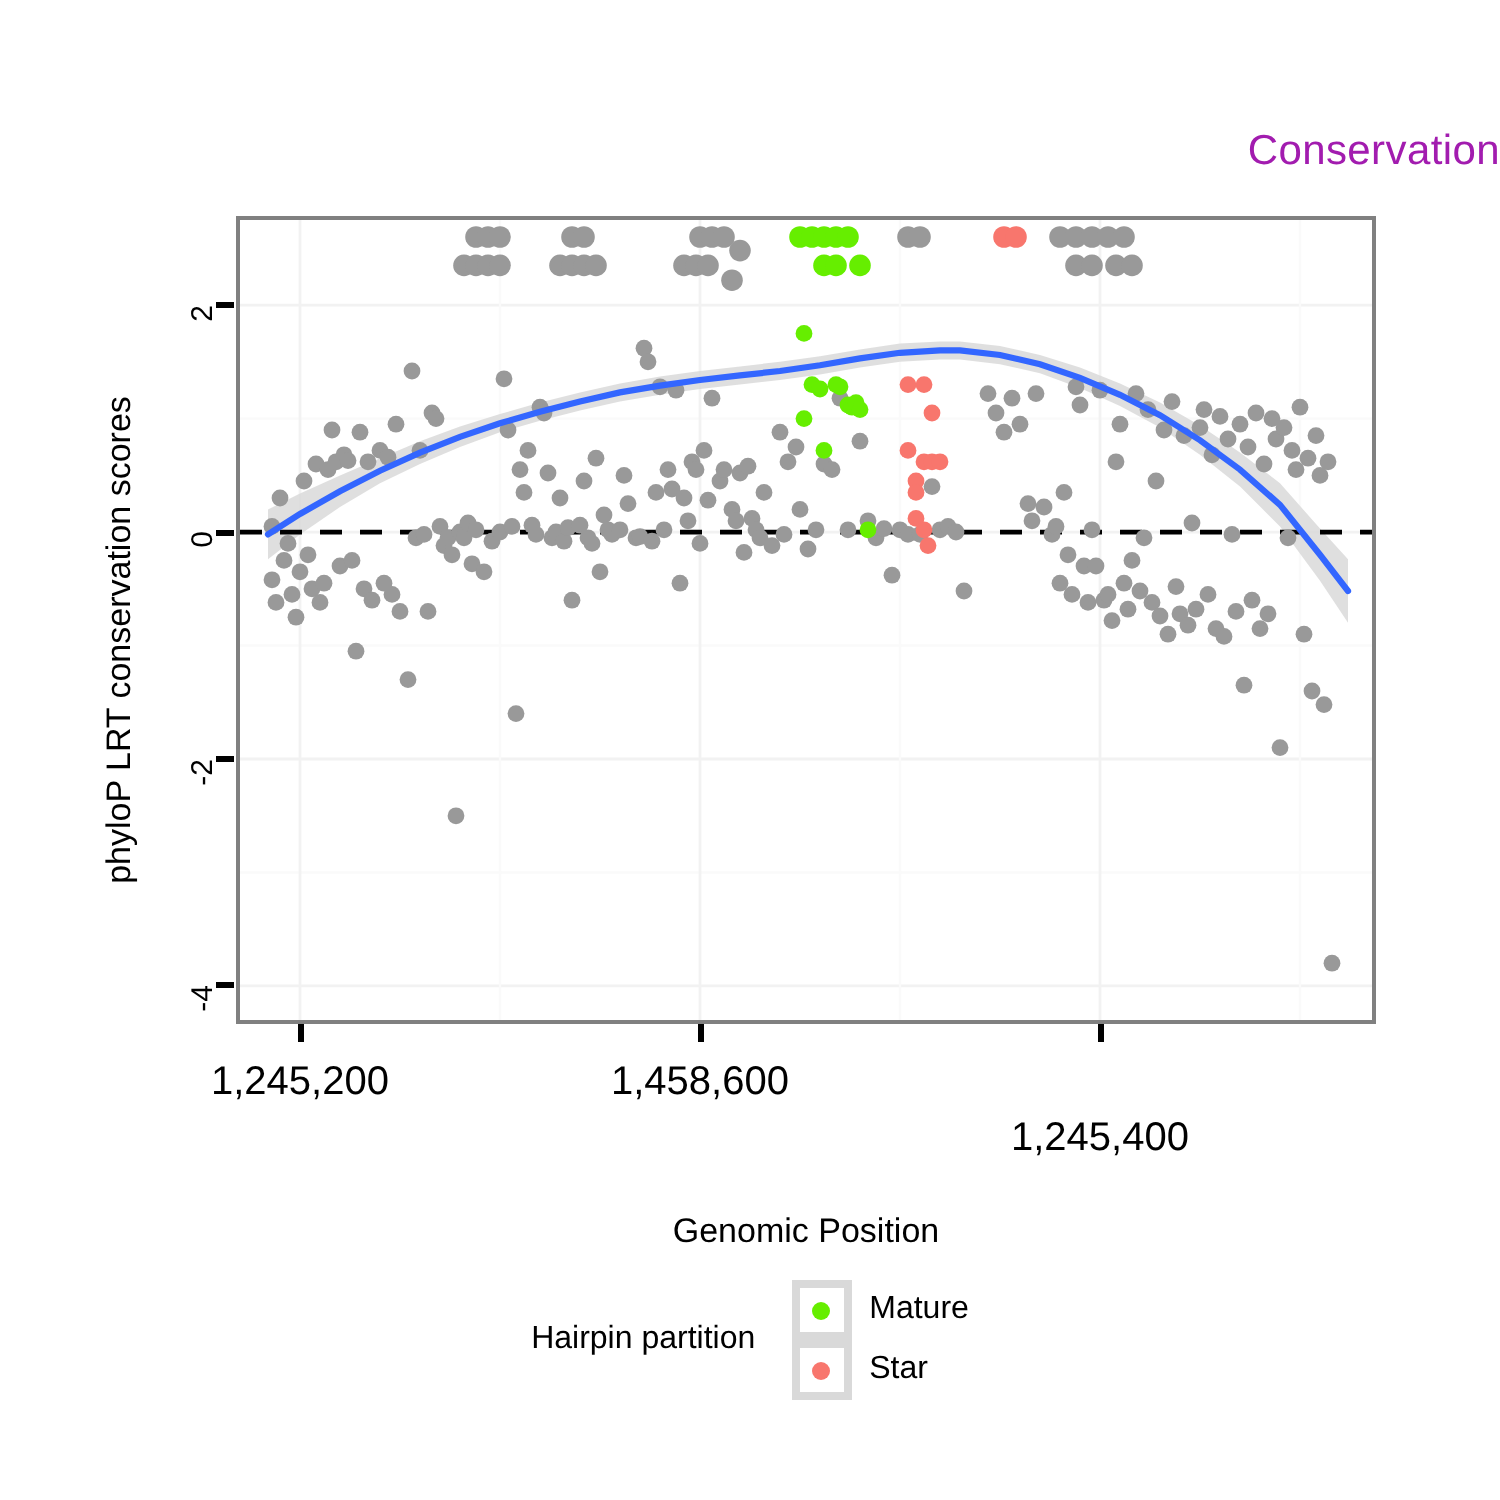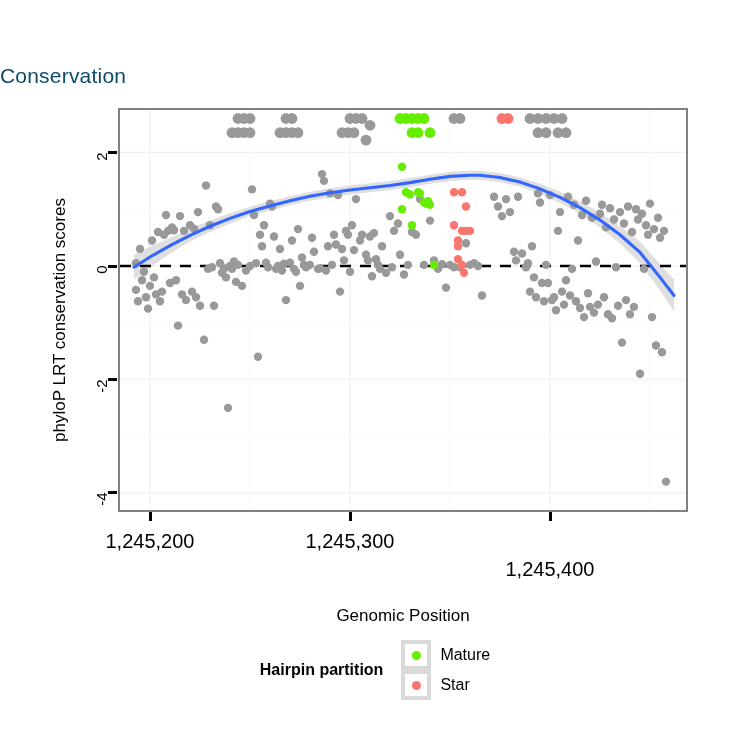--- a/index.html
+++ b/index.html
@@ -22,24 +22,24 @@
     width: 750px;
     height: 750px;
   }
 
   
   .chart-title {
     position: absolute;
     left: 0;
     top: 64px;
     width: 750px;
-    text-align: left;
+    text-align: right;
     font-size: 21px;
     font-weight: 400;
-    color: #0c4a6e;
+    color: #a21caf;
     letter-spacing: 0.2px;
   }
 
   
   .ylab {
     position: absolute;
     left: -150px;
     top: 310px;
     width: 420px;
     text-align: center;
@@ -116,21 +116,21 @@
     left: 0;
     top: 640px;
     width: 750px;
     display: flex;
     align-items: center;
     justify-content: center;
     gap: 0;
     font-size: 16px;
   }
   .legend-title {
-    font-weight: bold;
+    font-weight: normal;
     font-size: 16px;
     margin-right: 18px;
   }
   .legend-key {
     width: 30px;
     height: 30px;
     background: #d9d9d9;
     display: flex;
     align-items: center;
     justify-content: center;
@@ -486,21 +486,21 @@
       <div class="ticklab-y" style="top: 143.553px; right: 649px;">2</div>
       <div class="tick-y" style="top: 264.528px;"></div>
       <div class="ticklab-y" style="top: 257.028px; right: 649px;">0</div>
       <div class="tick-y" style="top: 378.004px;"></div>
       <div class="ticklab-y" style="top: 370.504px; right: 649px;">-2</div>
       <div class="tick-y" style="top: 491.479px;"></div>
       <div class="ticklab-y" style="top: 483.979px; right: 649px;">-4</div>
       <div class="tick-x" style="left: 148.5px;"></div>
       <div class="ticklab-x" style="left: 90px; width: 120px;">1,245,200</div>
       <div class="tick-x" style="left: 348.5px;"></div>
-      <div class="ticklab-x" style="left: 290px; width: 120px;">1,245,300</div>
+      <div class="ticklab-x" style="left: 290px; width: 120px;">1,458,600</div>
       <div class="tick-x" style="left: 548.5px;"></div>
       <div class="ticklab-x" style="left: 490px; width: 120px; margin-top: 28px;">1,245,400</div>
     </div>
 
   <div class="legend">
     <span class="legend-title">Hairpin partition</span>
     <span id="legend-items">
         <span class="legend-item">
           <span class="legend-key">
             <span class="legend-key-inner">

